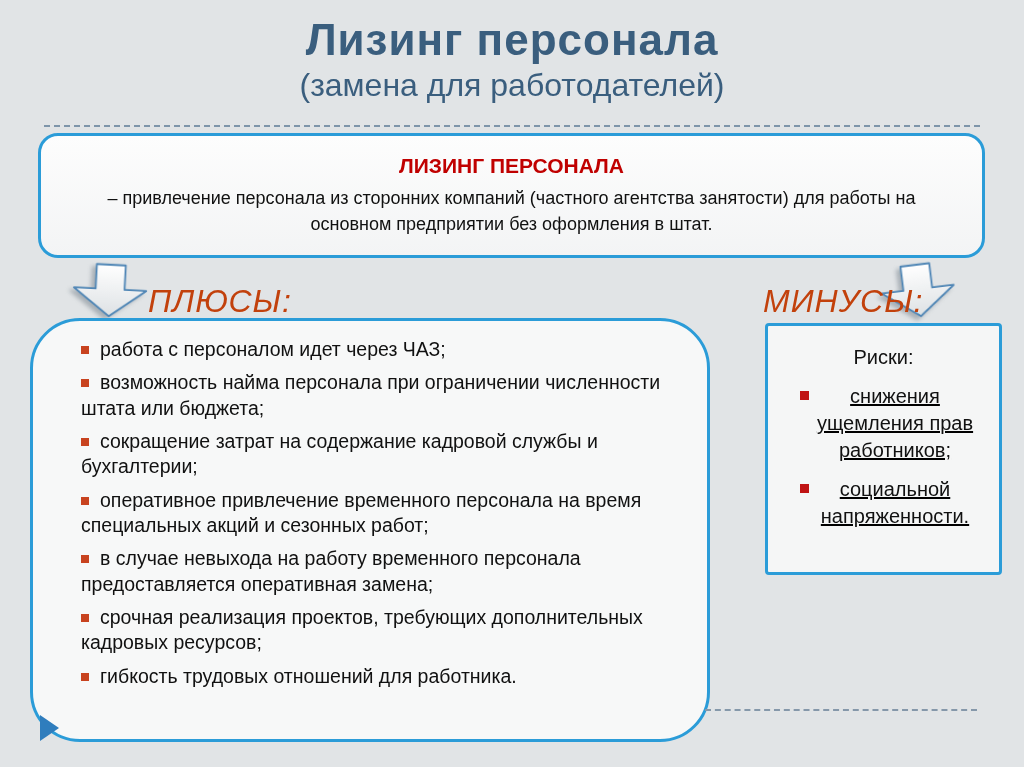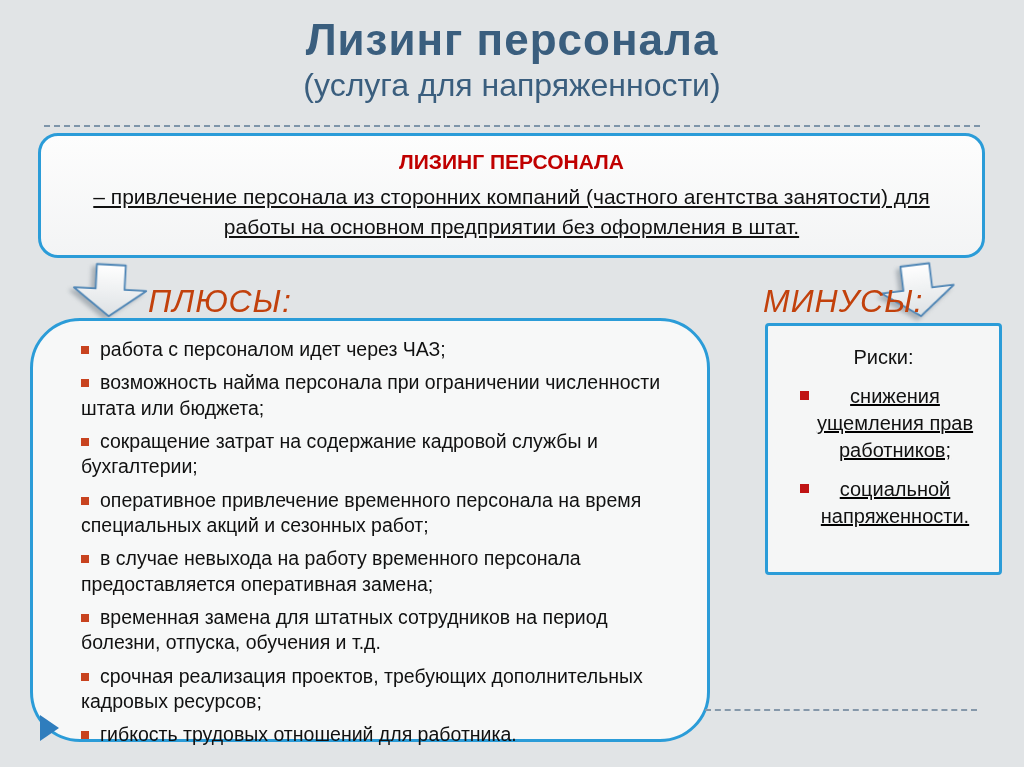--- a/index.html
+++ b/index.html
@@ -23,21 +23,21 @@
 
   
   .def-box {
     position:absolute; left:38px; top:133px; width:947px; height:125px;
     border:3px solid #2b9cd8; border-radius:20px;
     background:linear-gradient(180deg,#fdfdfd 0%,#f3f4f5 100%);
     display:flex; flex-direction:column; align-items:center; justify-content:center;
     text-align:center; padding:8px 40px;
   }
   .def-heading { font-size:21px; font-weight:bold; color:#c00000; margin-bottom:8px; }
-  .def-body    { font-size:21px; color:#111; line-height:1.4; max-width:880px;text-decoration:underline; }
+  .def-body    { font-size:18px; color:#111; line-height:1.4; max-width:880px; }
 
   
   .arrow { position:absolute; width:76px; height:58px;
            filter:drop-shadow(-4px 3px 2px rgba(100,112,124,0.45)); }
   .arrow-left  { left:72px;  top:262px; transform:rotate(3deg); }
   .arrow-right { left:880px; top:262px; transform:rotate(-7deg); }
 
   .plus-label, .minus-label {
     position:absolute; top:283px; font-size:32px; font-style:italic;
     color:#c2410c; letter-spacing:1px;
@@ -93,21 +93,21 @@
     z-index:3;
   }
 </style>
 </head>
 <body>
 
 <div class="slide">
 
   <div class="title-block">
     <div class="main-title">Лизинг персонала</div>
-    <div class="sub-title">(услуга для напряженности)</div>
+    <div class="sub-title">(замена для работодателей)</div>
   </div>
 
   <div class="top-dashes"></div>
 
   <div class="def-box">
     <div class="def-heading">ЛИЗИНГ ПЕРСОНАЛА</div>
     <div class="def-body">– привлечение персонала из сторонних компаний (частного агентства занятости) для работы на основном предприятии без оформления в штат.</div>
   </div>
 
   <svg class="arrow arrow-left" viewBox="0 0 84 60">
@@ -133,21 +133,20 @@
   <div class="plus-label">ПЛЮСЫ:</div>
   <div class="minus-label">МИНУСЫ:</div>
 
   <div class="pros-box">
     <ul class="pros-list">
       <li><span class="sq-bullet"></span><span>работа с персоналом идет через ЧАЗ;</span></li>
       <li><span class="sq-bullet"></span><span>возможность найма персонала при ограничении численности штата или бюджета;</span></li>
       <li><span class="sq-bullet"></span><span>сокращение затрат на содержание кадровой службы и бухгалтерии;</span></li>
       <li><span class="sq-bullet"></span><span>оперативное привлечение временного персонала на время специальных акций и сезонных работ;</span></li>
       <li><span class="sq-bullet"></span><span>в случае невыхода на работу временного персонала предоставляется оперативная замена;</span></li>
-      <li><span class="sq-bullet"></span><span>временная замена для штатных сотрудников на период болезни, отпуска, обучения и т.д.</span></li>
       <li><span class="sq-bullet"></span><span>срочная реализация проектов, требующих дополнительных кадровых ресурсов;</span></li>
       <li><span class="sq-bullet"></span><span>гибкость трудовых отношений для работника.</span></li>
     </ul>
   </div>
 
   <div class="cons-box">
     <div class="cons-heading">Риски:</div>
     <div class="cons-item">
       <span class="sq-bullet-r"></span>
       <span class="cons-text">снижения ущемления прав работников;</span>

